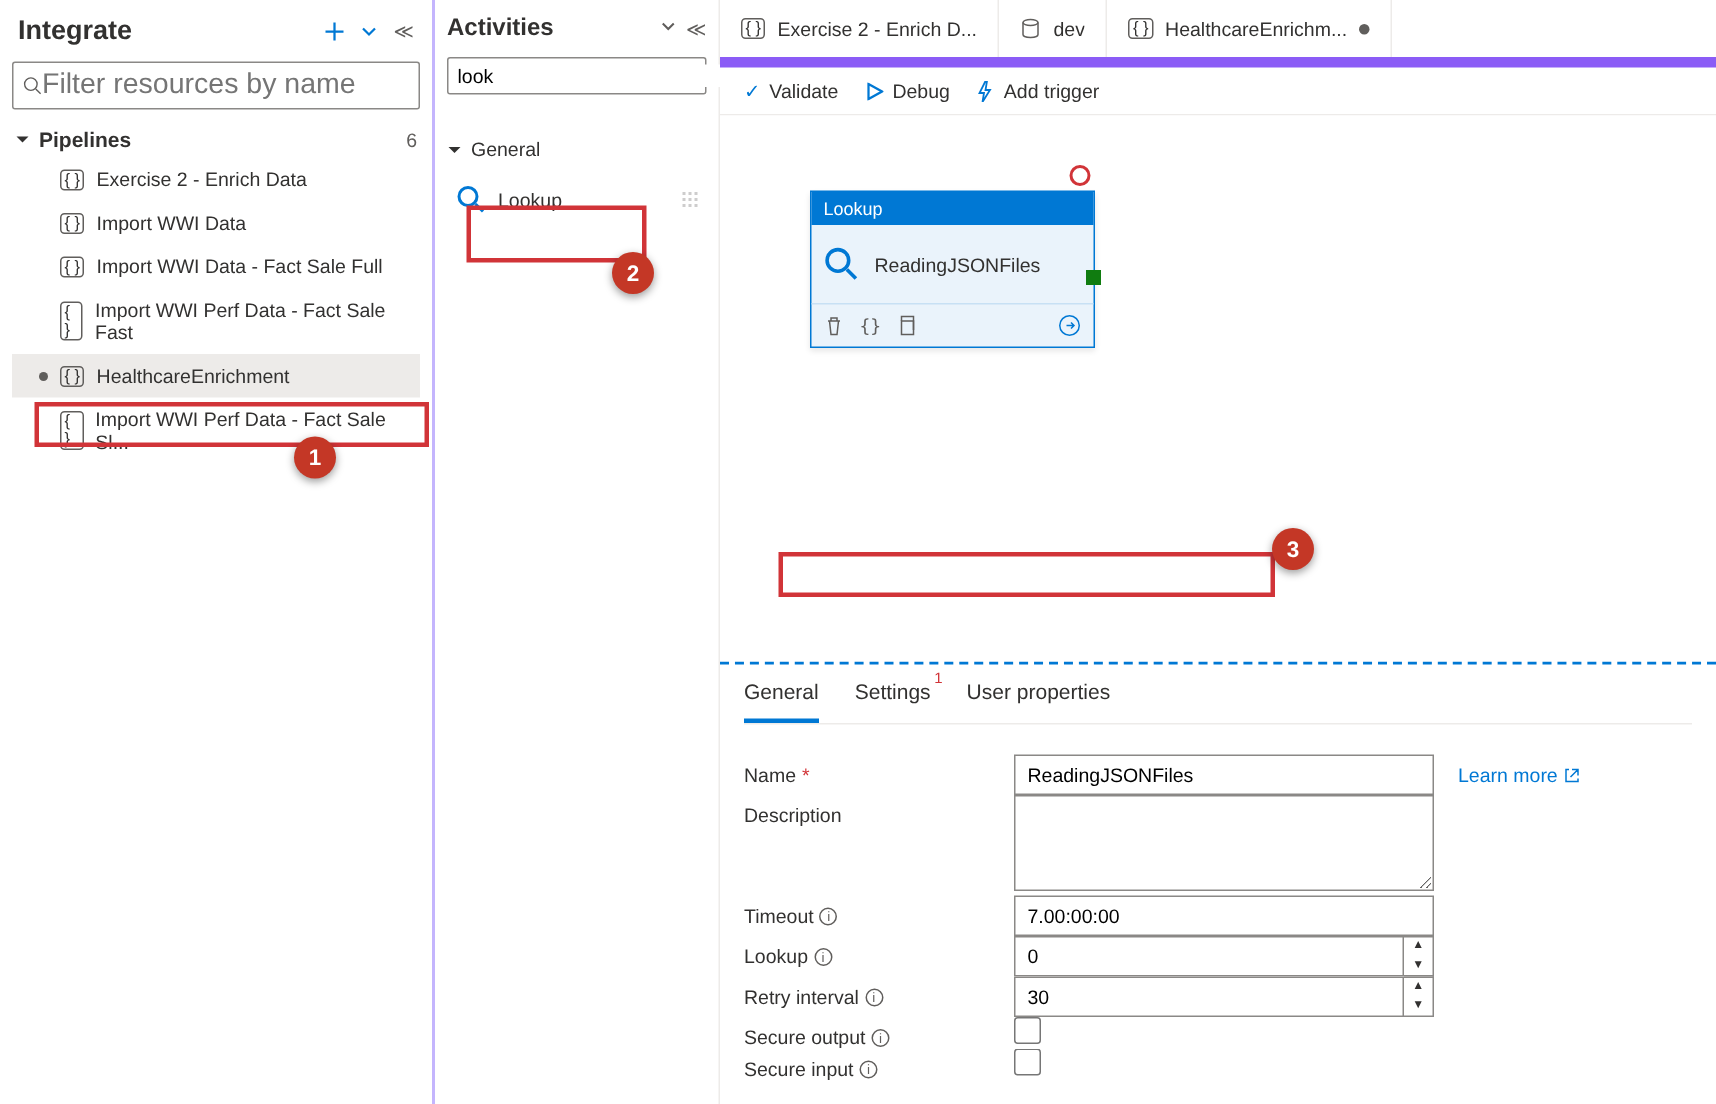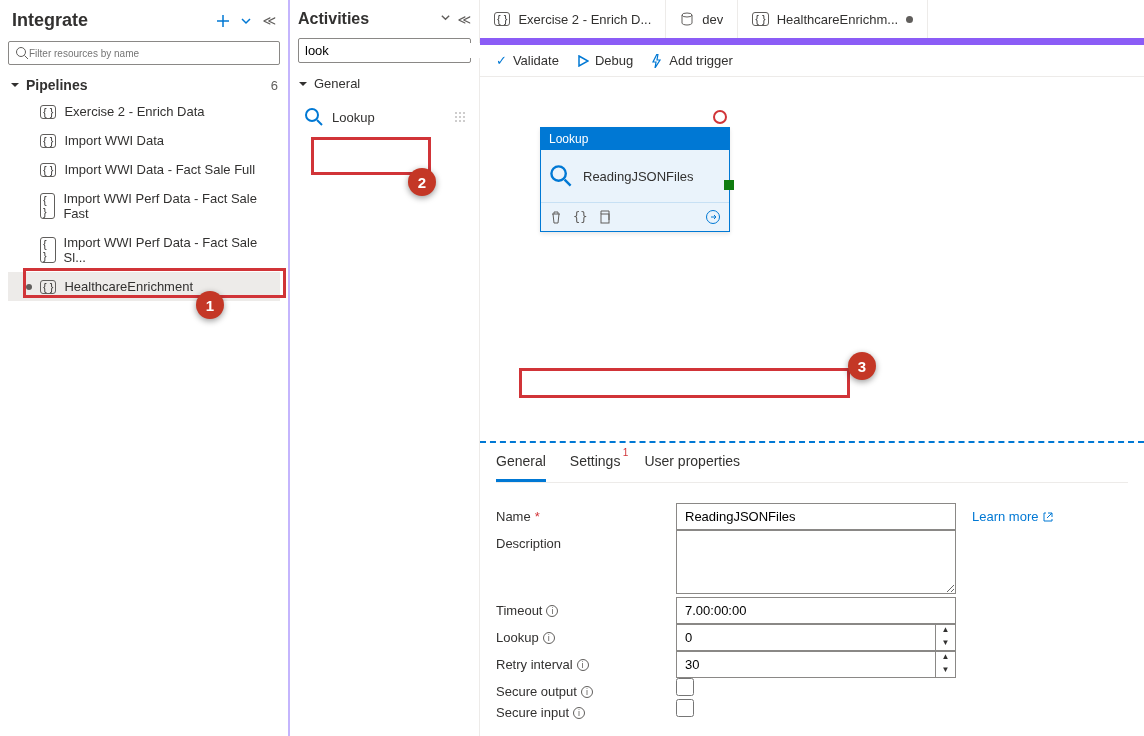--- a/index.html
+++ b/index.html
@@ -3,34 +3,34 @@
 <meta charset="utf-8">
 <style>
 * { box-sizing: border-box; margin: 0; padding: 0; }
 body { font-family: "Segoe UI", Arial, sans-serif; font-size: 13px; color: #323130; background: #fff; width: 1144px; height: 736px; overflow: hidden; }
 .app { display: flex; height: 100%; }
 .sidebar { width: 290px; border-right: 2px solid #c4b5fd; padding: 10px 8px; }
 .sidebar-header { display: flex; align-items: center; justify-content: space-between; margin-bottom: 10px; padding: 0 4px; }
 .sidebar-title { font-size: 18px; font-weight: 600; }
 .sidebar-header-icons { display: flex; gap: 10px; align-items: center; color: #0078d4; }
 .search-box { display: flex; align-items: center; border: 1px solid #8a8886; border-radius: 2px; padding: 4px 6px; margin-bottom: 8px; }
-.search-box input { border: none; outline: none; flex: 1; font-size: 10px; color: #605e5c; }
+.search-box input { border: none; outline: none; flex: 1; font-size: 19px; color: #605e5c; }
 .tree-header { display: flex; align-items: center; justify-content: space-between; padding: 4px 2px; cursor: pointer; }
 .tree-header .label { font-weight: 600; font-size: 14px; }
 .tree-header .count { color: #605e5c; }
 .tree-item { display: flex; align-items: center; padding: 7px 8px 7px 32px; cursor: pointer; gap: 8px; position: relative; }
 .tree-item.selected { background: #edebe9; }
 .pipeline-icon { display: inline-flex; }
 .pipeline-icon::before { content: "{ }"; font-size: 11px; border: 1px solid #605e5c; border-radius: 3px; padding: 0 2px; line-height: 12px; }
 .unsaved-dot { width: 6px; height: 6px; background: #605e5c; border-radius: 50%; position: absolute; left: 18px; }
 .activities-panel { width: 190px; border-right: 1px solid #edebe9; padding: 10px 8px; }
 .activities-header { display: flex; align-items: center; justify-content: space-between; margin-bottom: 10px; }
 .activities-title { font-size: 16px; font-weight: 600; }
 .activities-collapse { display: flex; gap: 6px; color: #605e5c; font-size: 13px; }
-.activity-search { display: flex; align-items: center; border: 1px solid #8a8886; border-radius: 2px; padding: 4px 6px; margin-bottom: 9px; }
+.activity-search { display: flex; align-items: center; border: 1px solid #8a8886; border-radius: 2px; padding: 4px 6px; margin-bottom: 25px; }
 .activity-search input { border: none; outline: none; flex: 1; font-size: 13px; }
 .activity-group { display: flex; align-items: center; gap: 6px; padding: 4px 0; cursor: pointer; }
 .activity-item { display: flex; align-items: center; gap: 8px; padding: 8px 6px; cursor: grab; margin-top: 4px; }
 .lookup-search-icon { color: #0078d4; }
 .grip { display: inline-flex; flex-direction: column; gap: 2px; margin-left: auto; opacity: 0.3; }
 .grip span { display: flex; gap: 2px; }
 .grip i { width: 2px; height: 2px; background: #605e5c; }
 .main { flex: 1; display: flex; flex-direction: column; }
 .tabs { display: flex; border-bottom: 7px solid #8b5cf6; height: 45px; }
 .tab { display: flex; align-items: center; gap: 8px; padding: 0 14px; border-right: 1px solid #edebe9; cursor: pointer; position: relative; font-size: 13px; max-width: 200px; }
@@ -122,28 +122,28 @@
           <span>Import WWI Data</span>
         </div>
       <div class="tree-item">
           <span class="pipeline-icon"></span>
           <span>Import WWI Data - Fact Sale Full</span>
         </div>
       <div class="tree-item">
           <span class="pipeline-icon"></span>
           <span>Import WWI Perf Data - Fact Sale Fast</span>
         </div>
-      <div class="tree-item">
-          <span class="pipeline-icon"></span>
-          <span>Import WWI Perf Data - Fact Sale Sl...</span>
-        </div>
       <div class="tree-item selected">
           <span class="unsaved-dot"></span>
           <span class="pipeline-icon"></span>
           <span>HealthcareEnrichment</span>
+        </div>
+      <div class="tree-item">
+          <span class="pipeline-icon"></span>
+          <span>Import WWI Perf Data - Fact Sale Sl...</span>
         </div>
     </div>
   </div>
 
   <div class="activities-panel">
     <div class="activities-header">
       <span class="activities-title">Activities</span>
       <span class="activities-collapse">
         <span>
             <svg width="11" height="11" viewBox="0 0 12 12">

